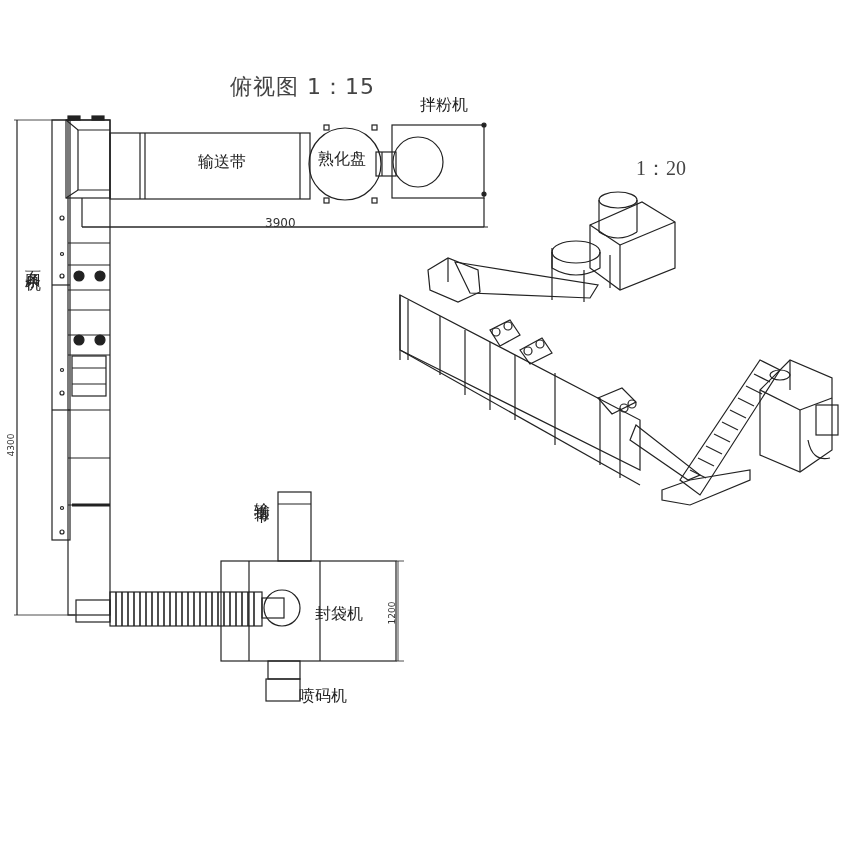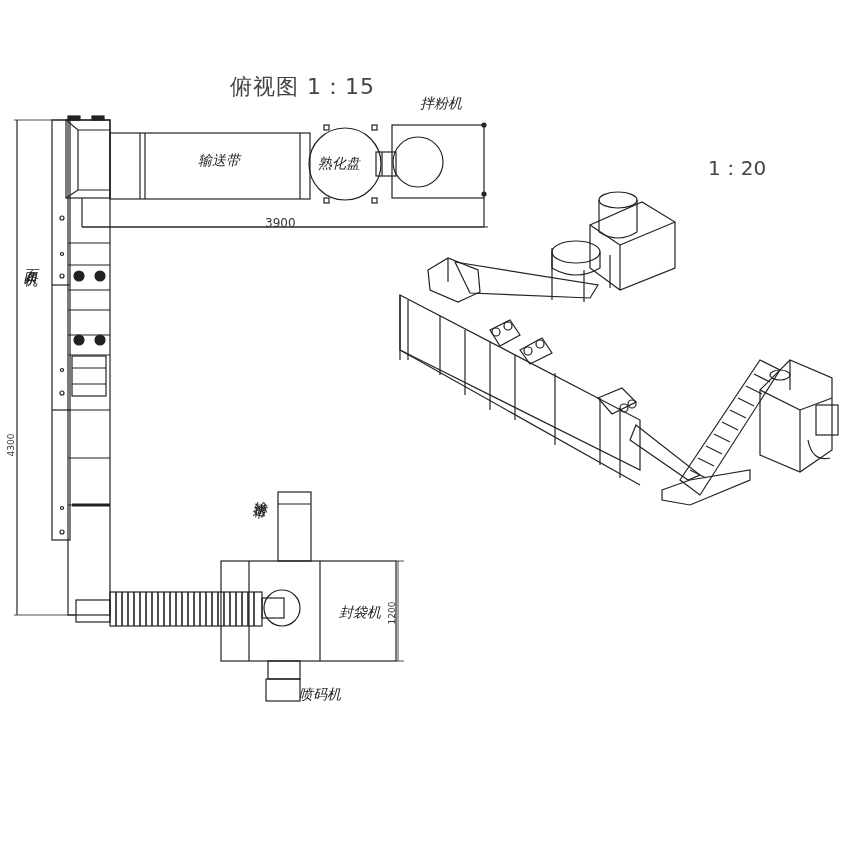--- a/index.html
+++ b/index.html
@@ -2,21 +2,21 @@
 <html><head>
 <meta charset="utf-8">
 <style>
   html, body { margin:0; padding:0; background:#ffffff; }
   body { width:850px; height:850px; position:relative; overflow:hidden;
          font-family:"DejaVu Sans", sans-serif; }
   svg { position:absolute; left:0; top:0; }
   .lbl { position:absolute; color:#333; font-family:"DejaVu Sans", sans-serif; white-space:nowrap; }
   .title { font-size:22px; color:#444; letter-spacing:1px; }
   .scale { font-size:20px; color:#444; }
-  .cn { font-size:14px; color:#222;font-style:italic; }
+  .cn { font-size:16px; color:#222; }
   .vert { writing-mode:vertical-rl; letter-spacing:2px; }
   .dim { font-size:12px; color:#333; }
   .dimv { font-size:9px; color:#333; transform:rotate(-90deg); transform-origin:center; }
 </style>
 </head>
 <body>
 
 <svg width="850" height="850" viewBox="0 0 850 850" fill="none" stroke="#222" stroke-width="1.2">
 
   <g>
@@ -204,23 +204,23 @@
     <line x1="760" y1="390" x2="800" y2="410"></line>
     <line x1="800" y1="410" x2="832" y2="398"></line>
     <line x1="800" y1="410" x2="800" y2="472"></line>
     <rect x="816" y="405" width="22" height="30"></rect>
     <path d="M808,440 Q812,462 830,458"></path>
     <ellipse cx="780" cy="375" rx="10" ry="5"></ellipse>
   </g>
 </svg>
 
 <div class="lbl title" style="left:230px; top:72px;">俯视图 1：15</div>
-<div class="lbl scale" style="left:708px; top:155px;">1：20</div>
+<div class="lbl scale" style="left:636px; top:155px;font-family:Liberation Serif, serif;">1：20</div>
 <div class="lbl cn" style="left:420px; top:95px;">拌粉机</div>
-<div class="lbl cn" style="left:318px; top:155px;">熟化盘</div>
+<div class="lbl cn" style="left:318px; top:149px;">熟化盘</div>
 <div class="lbl cn" style="left:198px; top:152px;">输送带</div>
 <div class="lbl cn vert" style="left:22px; top:258px;">面条机</div>
 <div class="lbl cn vert" style="left:251px; top:490px;">输送带</div>
-<div class="lbl cn" style="left:339px; top:604px;">封袋机</div>
+<div class="lbl cn" style="left:315px; top:604px;">封袋机</div>
 <div class="lbl cn" style="left:299px; top:686px;">喷码机</div>
 <div class="lbl dim" style="left:265px; top:216px;">3900</div>
 <div class="lbl dimv" style="left:0px; top:440px;">4300</div>
 <div class="lbl dimv" style="left:381px; top:608px;">1200</div>
 
 </body></html>

